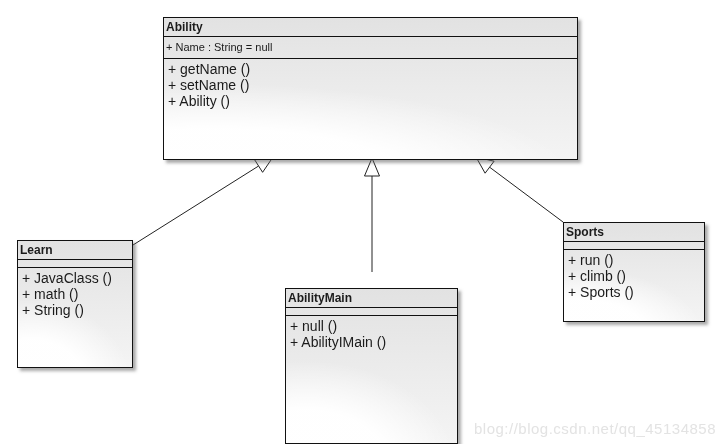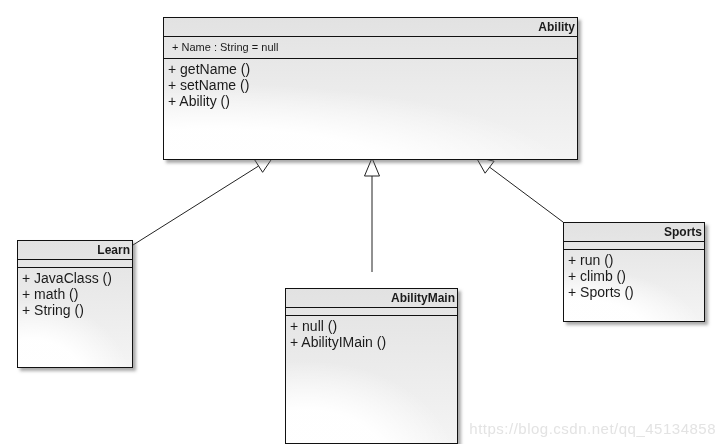--- a/index.html
+++ b/index.html
@@ -23,35 +23,35 @@
     border: 1px solid #111111;
     box-shadow: 3px 3px 3px rgba(100,100,100,0.55);
     display: flex;
     flex-direction: column;
     background:
       radial-gradient(130% 105% at 12% 118%, rgba(255,255,255,0.97) 38%, rgba(255,255,255,0) 68%),
       linear-gradient(to bottom, #e2e2e2 0%, #ededed 60%, #f4f4f4 100%);
     color: #1b1b1b;
   }
   .class-title {
-    text-align: right;
+    text-align: left;
     font-weight: bold;
     font-size: 12px;
     line-height: 15px;
     padding: 2px 2px 1px 2px;
     border-bottom: 1px solid #111111;
     white-space: nowrap;
   }
   .class-attrs {
     border-bottom: 1px solid #111111;
     font-size: 11px;
     padding: 0 4px;
   }
   .class-attrs.empty { height: 7px; }
-  .class-attrs.filled { padding: 2px 4px 3px 8px; }
+  .class-attrs.filled { padding: 2px 4px 3px 2px; }
   .class-methods {
     flex: 1;
     font-size: 14px;
     padding: 2px 4px;
   }
   .member-line {
     line-height: 16px;
     white-space: nowrap;
   }
   
@@ -127,14 +127,14 @@
   <div class="class-box" id="box-sports">
     <div class="class-title">Sports</div>
     <div class="class-attrs empty"></div>
     <div class="class-methods">
       <div class="member-line">+ run ()</div>
       <div class="member-line">+ climb ()</div>
       <div class="member-line">+ Sports ()</div>
     </div>
   </div>
 
-  <div id="watermark">https://blog.csdn.net/qq_45134858</div>
+  <div id="watermark">blog://blog.csdn.net/qq_45134858</div>
 </div>
 
 </body></html>

